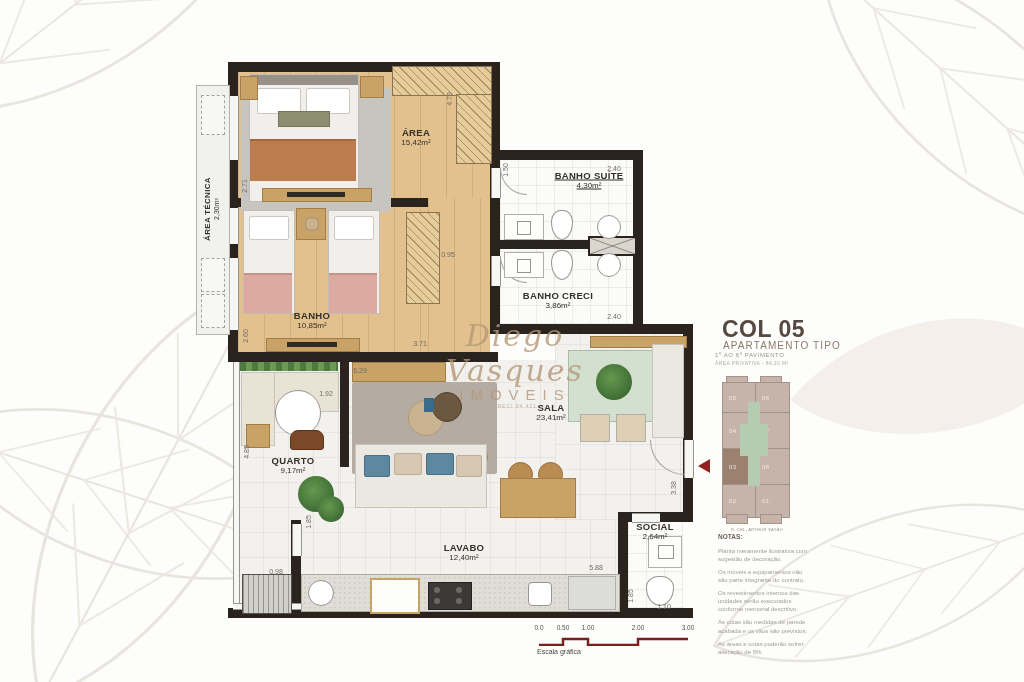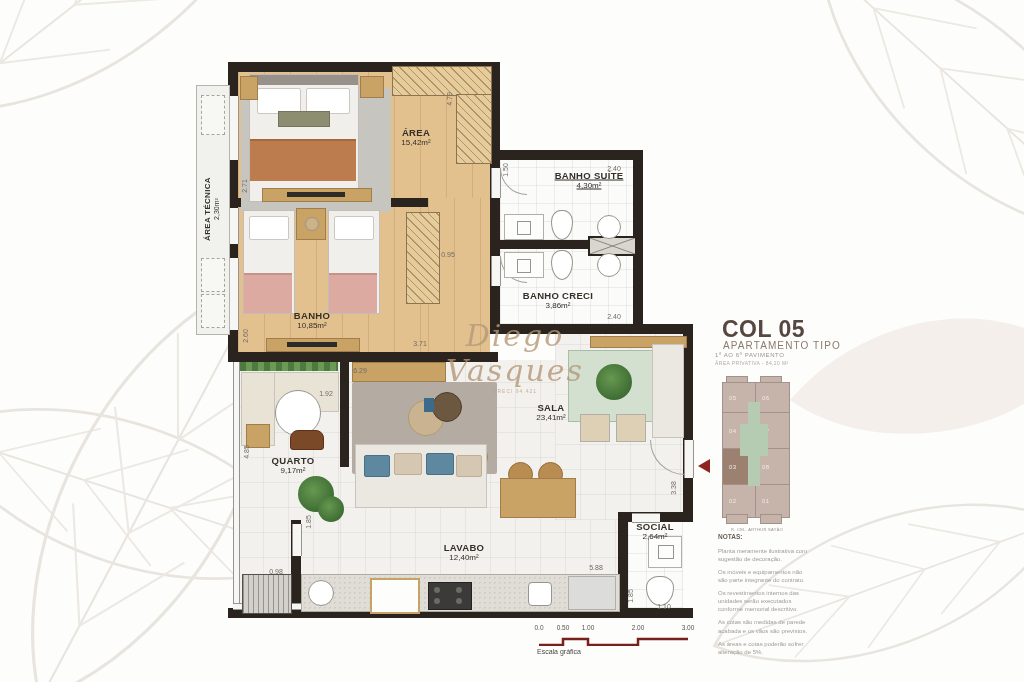--- a/index.html
+++ b/index.html
@@ -279,20 +279,21 @@
   <div class="dim v" style="left:246px;top:452px;">4.85</div>
   <div class="dim v" style="left:308px;top:522px;">1.85</div>
   <div class="dim v" style="left:673px;top:488px;">3.38</div>
   <div class="dim" style="left:276px;top:571px;">0.98</div>
   <div class="dim" style="left:596px;top:567px;">5.88</div>
   <div class="dim v" style="left:630px;top:596px;">1.85</div>
   <div class="dim" style="left:664px;top:606px;">1.10</div>
 
   <div class="logo" style="left:420px;top:318px;width:190px;">
     <div class="l1">Diego Vasques</div>
+    <div class="l2">IMÓVEIS</div>
     <div class="l3">CRECI 94.421</div>
   </div>
 
   <div class="panel-title" style="left:722px;top:318px;">COL 05</div>
   <div class="panel-sub" style="left:723px;top:340px;">APARTAMENTO TIPO</div>
   <div class="panel-ln1" style="left:715px;top:352px;">1º AO 6º PAVIMENTO</div>
   <div class="panel-ln2" style="left:715px;top:360px;">ÁREA PRIVATIVA - 84,20 M²</div>
 
   <div class="abs" style="left:714px;top:374px;width:90px;height:150px;">
     <div class="tooth" style="left:12px;top:2px;width:20px;height:8px;"></div>

